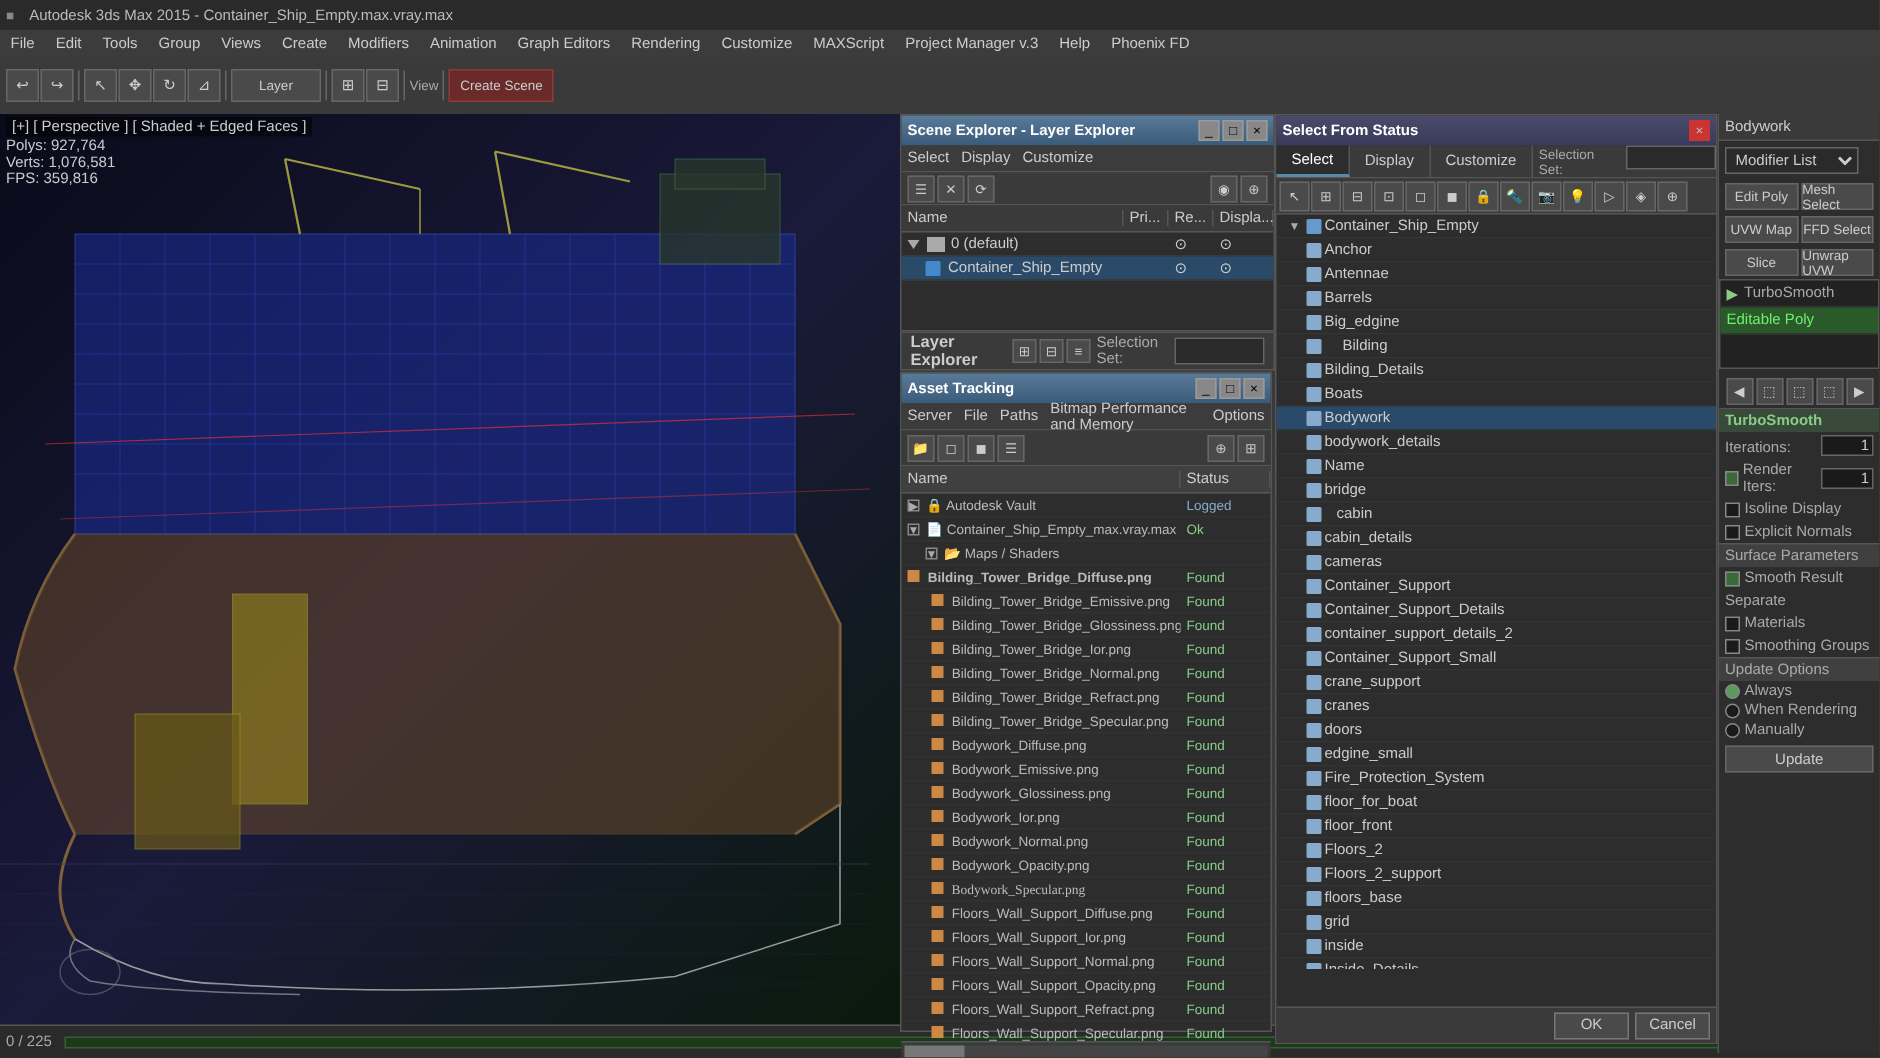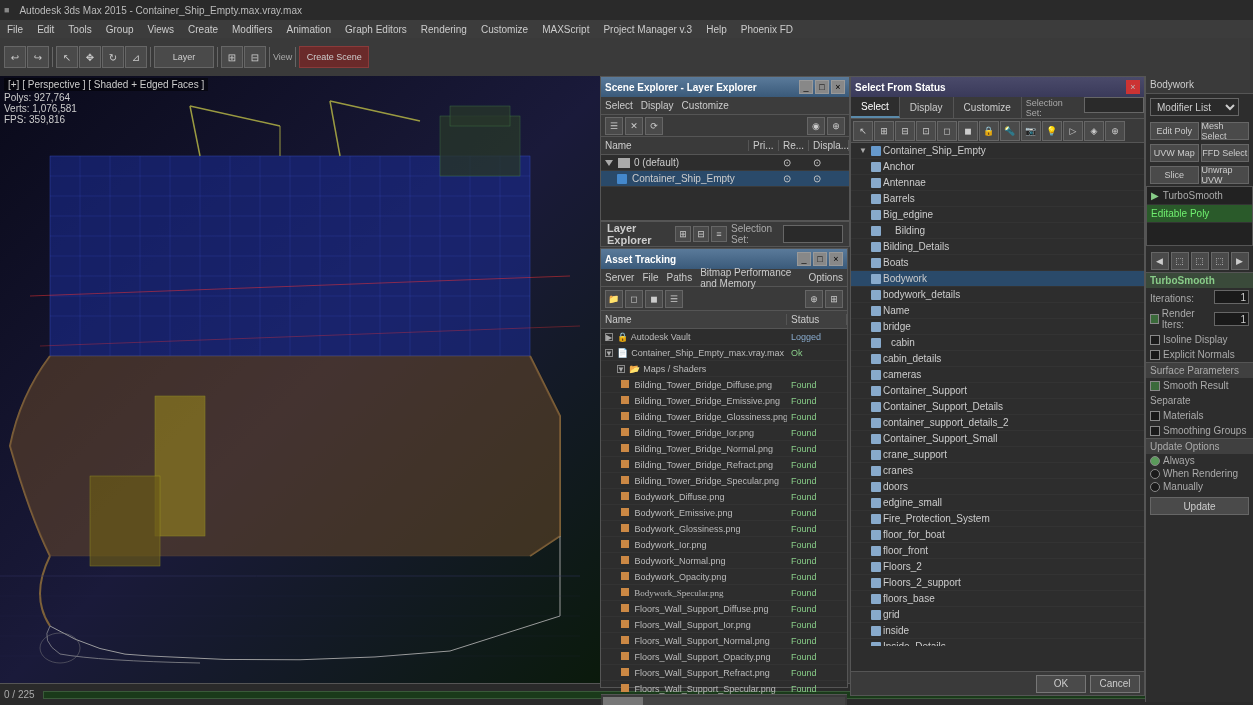--- a/index.html
+++ b/index.html
@@ -841,21 +841,21 @@
     <div class="asset-row">
       <div class="asset-name asset-indent">
         <span class="collapse-icon">▼</span>
         📂 <span>Maps / Shaders</span>
       </div>
       <div class="asset-status"></div>
     </div>
 
     <div id="texture-rows">
         <div class="asset-row">
-      <div class="asset-name" style="padding-left:20px;">
+      <div class="asset-name" style="padding-left:4px;font-weight:bold;">
         <span style="display:inline-block;width:8px;height:8px;background:#cc8844;margin-right:3px;flex-shrink:0;"></span>
         Bilding_Tower_Bridge_Diffuse.png
       </div>
       <div class="asset-status">Found</div>
     </div>
         <div class="asset-row">
       <div class="asset-name" style="padding-left:20px;">
         <span style="display:inline-block;width:8px;height:8px;background:#cc8844;margin-right:3px;flex-shrink:0;"></span>
         Bilding_Tower_Bridge_Emissive.png
       </div>

